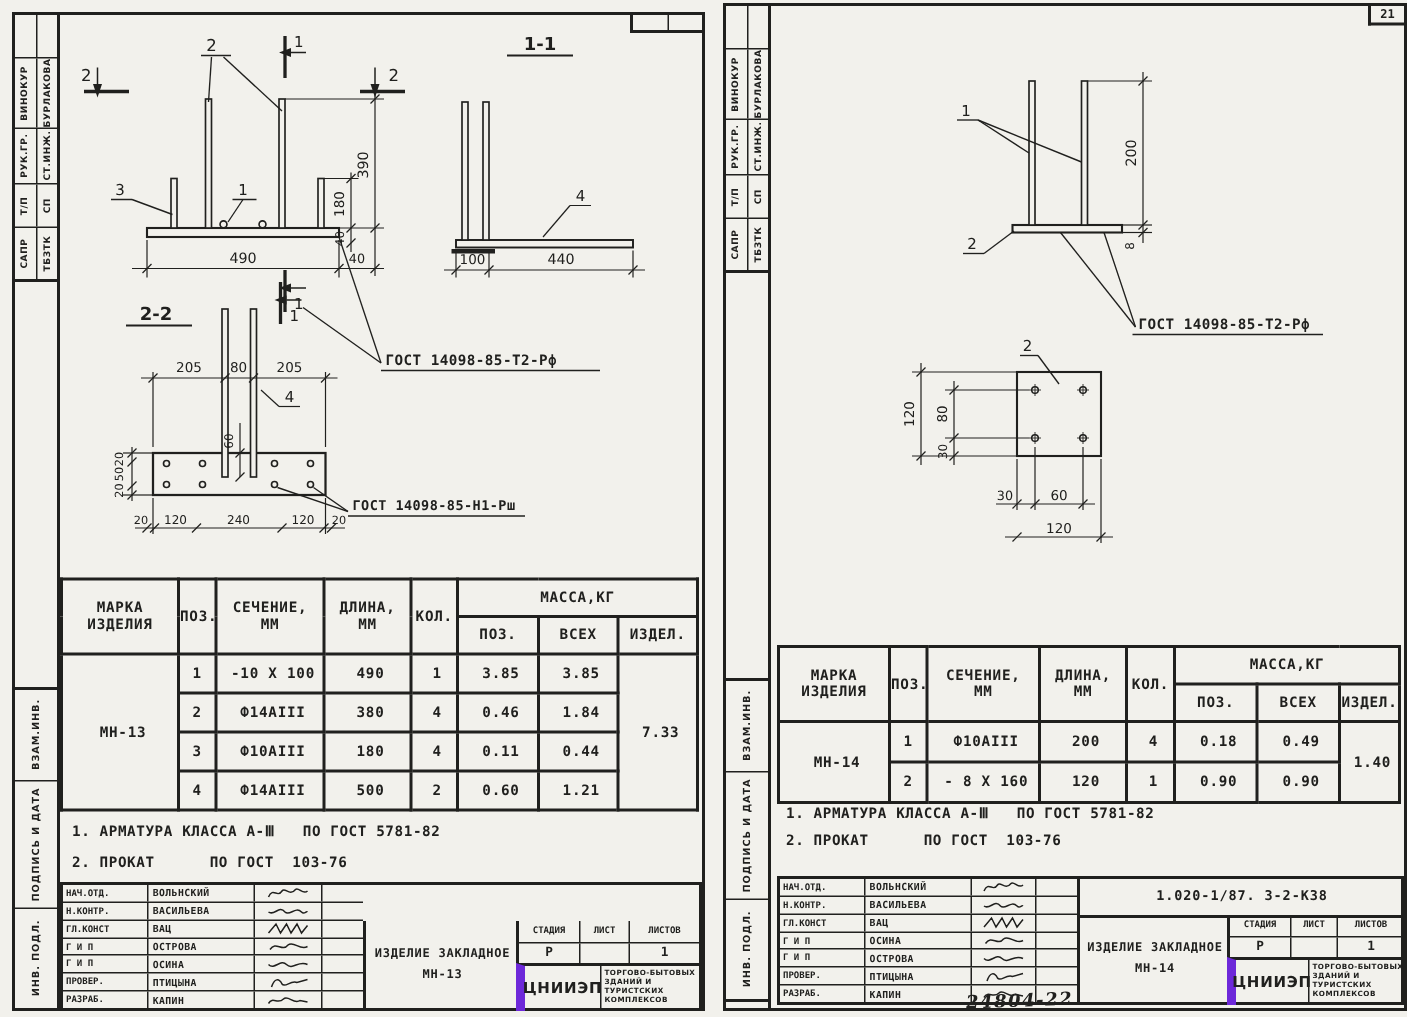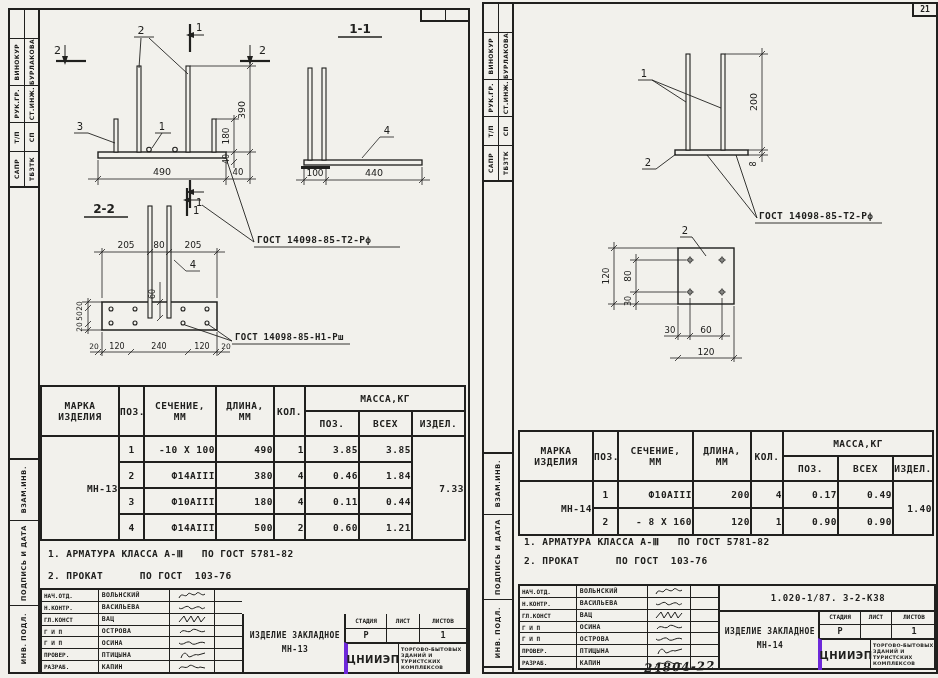--- a/index.html
+++ b/index.html
@@ -18,21 +18,21 @@
        letter-spacing:.6px;white-space:nowrap;}
   
   .cornerbox{position:absolute;top:0;right:0;display:flex;border-left:2px solid #20201e;
              border-bottom:2px solid #20201e;background:#f2f1ec;}
   .cornercell{flex:1;border-left:1.5px solid #20201e;height:100%;}
   .cornercell:first-child{border-left:none;}
   .pagenum{font:700 8px "DejaVu Sans Mono",monospace;display:flex;align-items:center;justify-content:center;margin-left:24px;}
   
   table.spec{position:absolute;border-collapse:collapse;table-layout:fixed;background:#f2f1ec;}
   table.spec td,table.spec th{border:2px solid #20201e;padding:0 0 0 4px;
-     font:700 9.5px "DejaVu Sans Mono",monospace;letter-spacing:.5px;text-align:right;
+     font:700 9.5px "DejaVu Sans Mono",monospace;letter-spacing:.5px;text-align:center;
      overflow:hidden;white-space:nowrap;}
   table.spec .c{text-align:center;padding:0;}
   
   .note{position:absolute;font:700 9.5px "DejaVu Sans Mono",monospace;letter-spacing:.4px;white-space:pre;text-align:center;}
   
   .tblock{position:absolute;border:2px solid #20201e;background:#f2f1ec;}
   .tb-left{position:absolute;left:0;top:0;height:100%;display:flex;flex-direction:column;}
   .tb-row{flex:1;display:flex;border-top:1.2px solid #20201e;}
   .tb-row:first-child{border-top:none;}
   .tb-c{border-left:1.2px solid #20201e;display:flex;align-items:center;overflow:hidden;}
@@ -46,21 +46,21 @@
           font:700 9px "DejaVu Sans Mono",monospace;letter-spacing:.6px;}
   .tb-product{position:absolute;display:flex;flex-direction:column;align-items:center;justify-content:center;
           border-left:2px solid #20201e;font:700 8px "DejaVu Sans Mono",monospace;letter-spacing:.5px;
           text-align:center;line-height:14px;}
   .tb-stage{position:absolute;border-left:2px solid #20201e;display:flex;flex-direction:column;}
   .tb-stage .hrow{display:flex;border-bottom:1.2px solid #20201e;flex:1;}
   .tb-stage .scol{flex:none;display:flex;align-items:center;justify-content:center;
       border-left:1.2px solid #20201e;font:700 6px "DejaVu Sans Mono",monospace;}
   .tb-stage .scol:first-child{border-left:none;}
   .tb-stage .sval{font:700 8.5px "DejaVu Sans Mono",monospace;}
-  .tb-org{position:absolute;display:flex;border-left:4px solid #6d28d9;}
+  .tb-org{position:absolute;display:flex;border-left:6px solid #6d28d9;}
   .tb-orgname{display:flex;align-items:center;justify-content:center;
       font:700 10px "DejaVu Sans",sans-serif;letter-spacing:.5px;}
   .tb-orgdetail{flex:1;border-left:1.2px solid #20201e;display:flex;align-items:center;
       font:700 4.8px "DejaVu Sans",sans-serif;line-height:6px;padding:1px 2px;letter-spacing:.3px;}
   .footer-hand{position:absolute;font:italic 700 12px "DejaVu Serif",serif;transform:rotate(-2deg);
       letter-spacing:1px;}
   svg text{font-family:"DejaVu Sans",sans-serif;fill:#20201e;stroke:none;}
   .gosttext{font-family:"DejaVu Sans Mono",monospace;font-weight:700;letter-spacing:.3px;}
 </style>
 </head>
@@ -647,21 +647,21 @@
         <td class="c">ПОЗ.</td>
         <td class="c">ВСЕХ</td>
         <td class="c">ИЗДЕЛ.</td>
       </tr>
       <tr style="height:27px;">
         <td rowspan="2">МН-14</td>
         <td class="c">1</td>
         <td>Ф10АIII</td>
         <td>200</td>
         <td>4</td>
-        <td>0.17</td>
+        <td>0.18</td>
         <td>0.49</td>
         <td rowspan="2">1.40</td>
       </tr>
       <tr style="height:27px;">
         <td class="c">2</td>
         <td>- 8 X 160</td>
         <td>120</td>
         <td>1</td>
         <td>0.90</td>
         <td>0.90</td>

